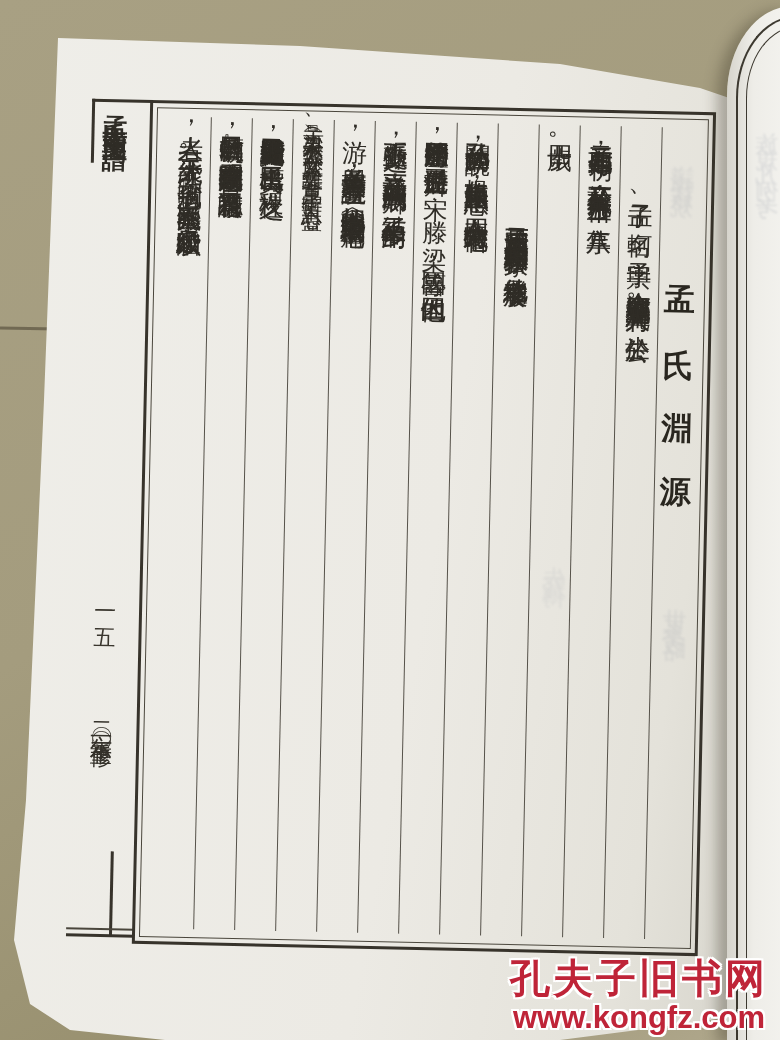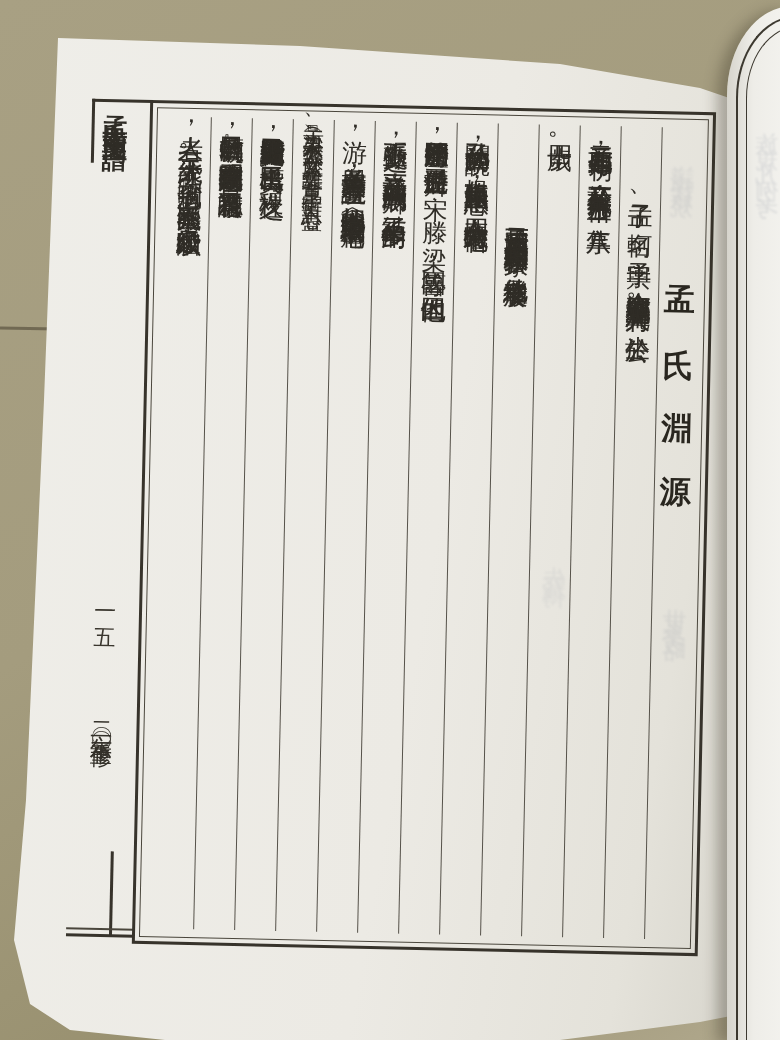--- a/index.html
+++ b/index.html
@@ -130,13 +130,17 @@
 
     </div>
   </div>
 
   <div class="page2">
     <div class="p2b1"></div>
     <div class="p2b2"></div>
     <div class="ghost ghost-c v">族規凡例考</div>
   </div>
 
+  <div class="watermark">
+    <div class="wm-name">孔夫子旧书网</div>
+    <div class="wm-url">www.kongfz.com</div>
+  </div>
 </div>
 
 </body></html>

